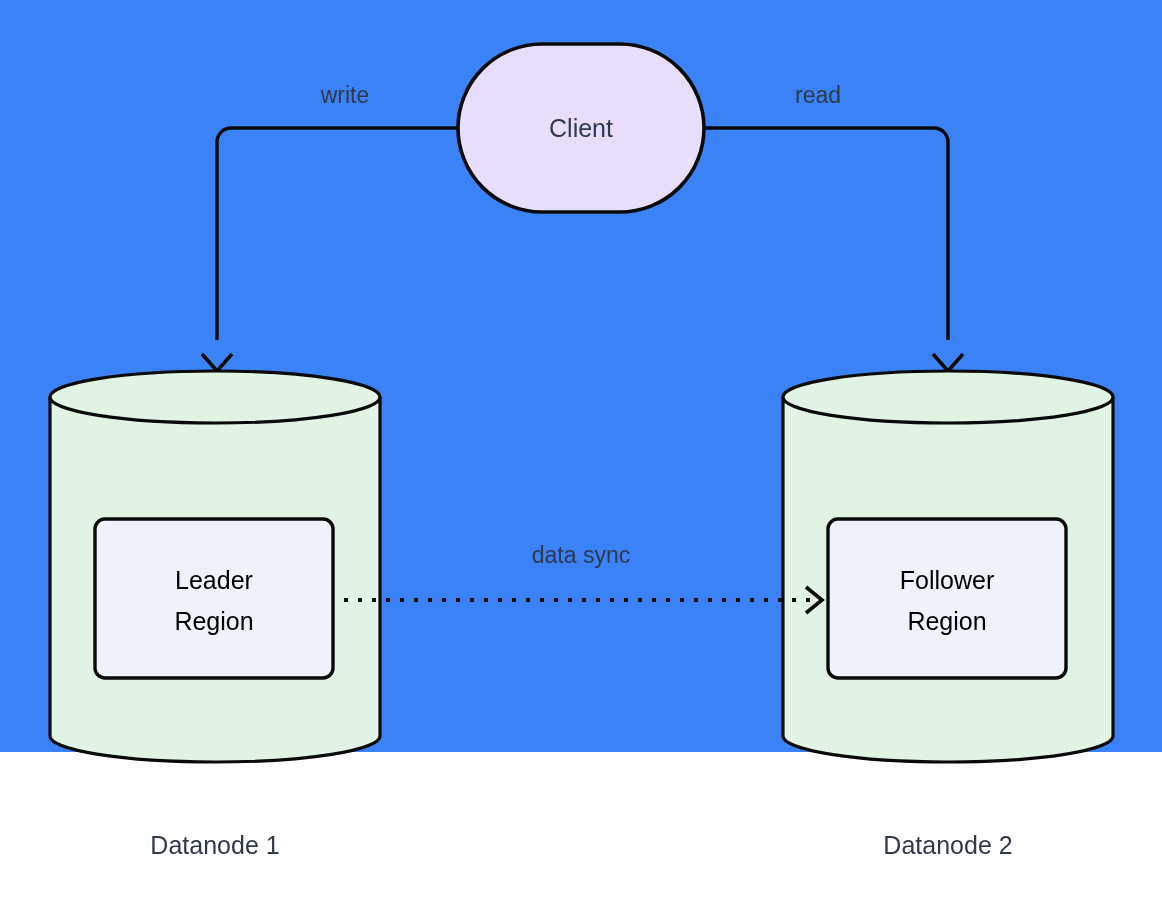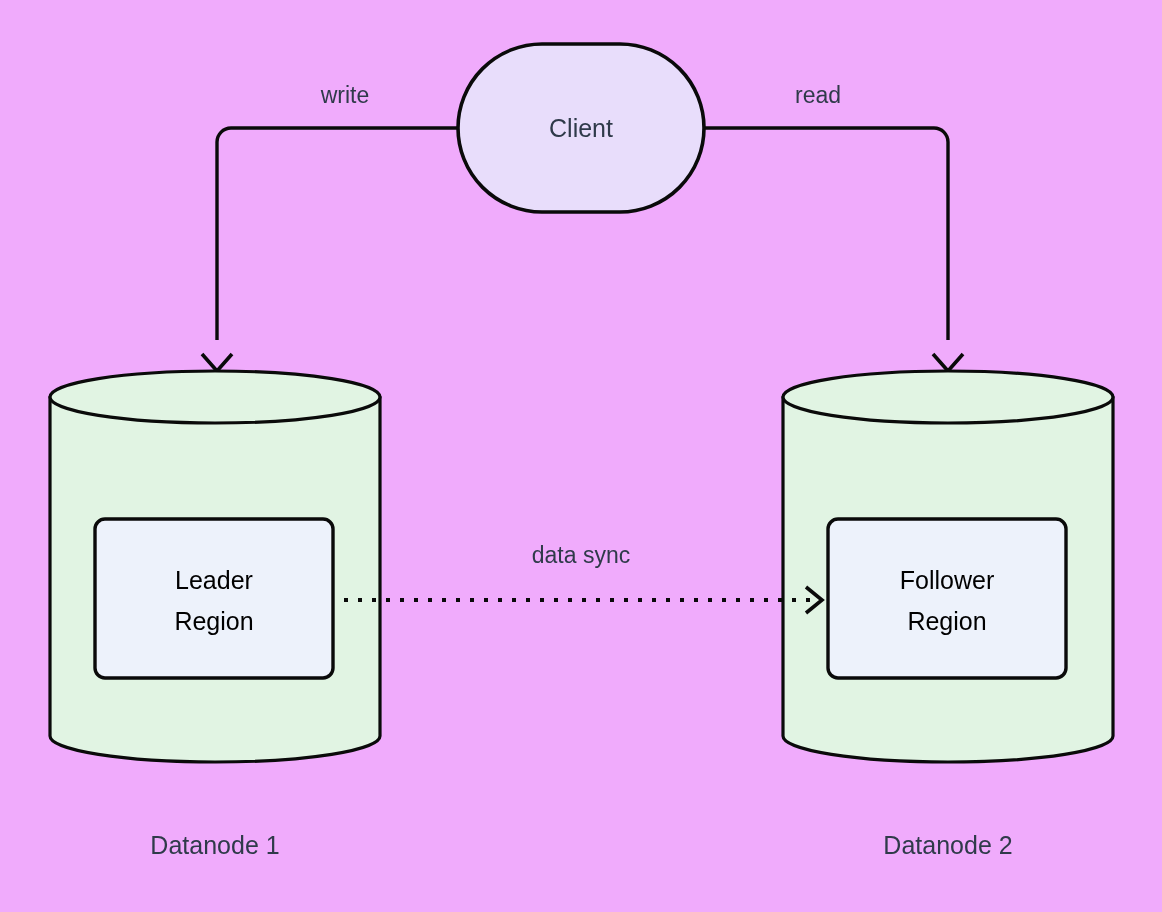--- a/index.html
+++ b/index.html
@@ -10,22 +10,22 @@
   }
   body {
     font-family: "Liberation Sans", "DejaVu Sans", sans-serif;
     width: 1162px;
     height: 912px;
     overflow: hidden;
   }
   #diagram-root {
     position: relative;
     width: 1162px;
-    height: 912px;
-    background: #f0abfc;
+    height: 752px;
+    background: #3b82f6;
   }
   svg.diagram-canvas {
     display: block;
     width: 1162px;
     height: 912px;
   }
   .node-label,
   .edge-label,
   .caption-label {
     font-family: "Liberation Sans", "DejaVu Sans", sans-serif;

